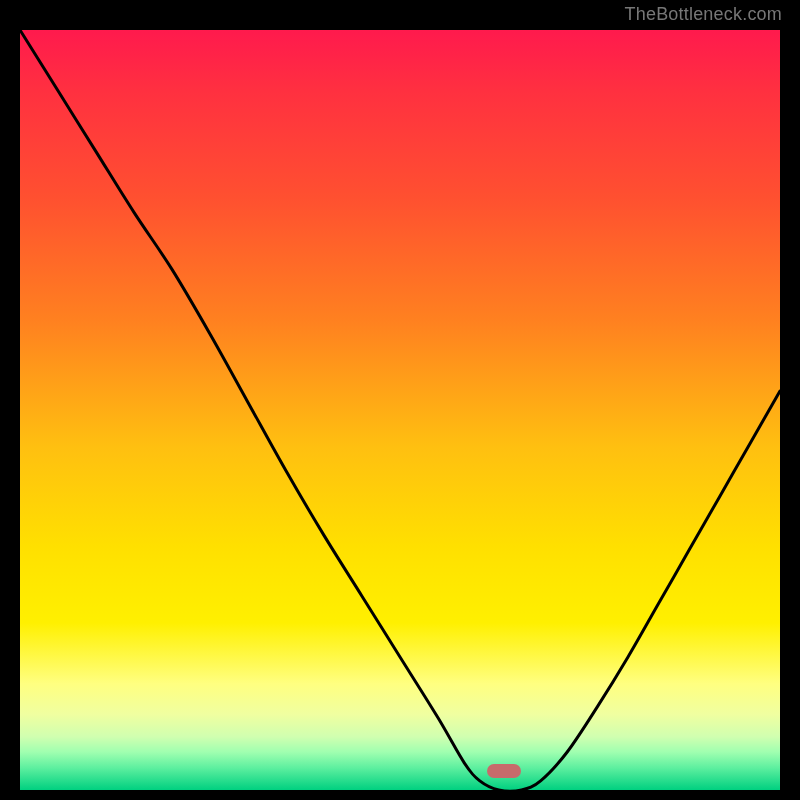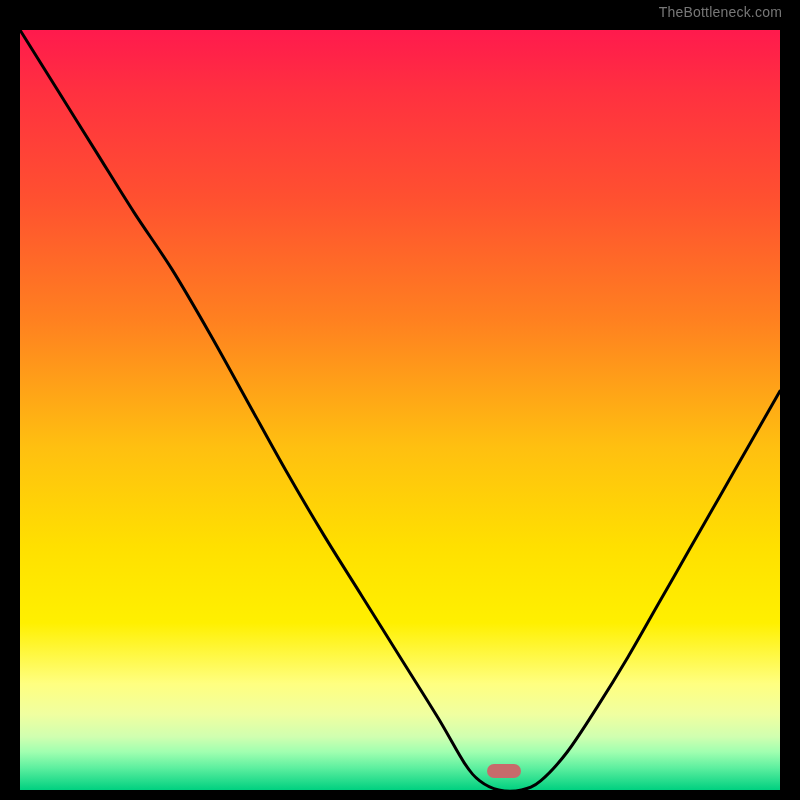--- a/index.html
+++ b/index.html
@@ -39,21 +39,21 @@
       #60f0a0 97%,
       #30e090 98.5%,
       #00d080 100%
     );
   }
   .watermark {
     position: absolute;
     top: 4px;
     right: 18px;
     font-family: Arial, Helvetica, sans-serif;
-    font-size: 14px;
+    font-size: 18px;
     color: #777;
     letter-spacing: 0.2px;
     user-select: none;
     text-align: right;
   }
   svg.curve {
     position: absolute;
     left: 0;
     top: 0;
     width: 760px;

